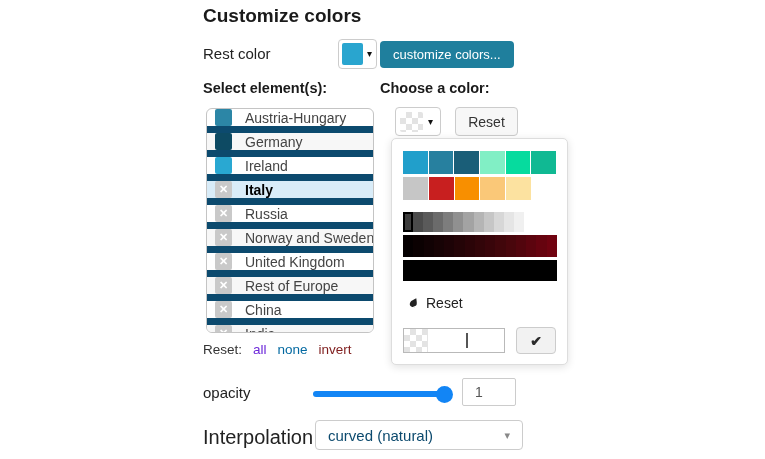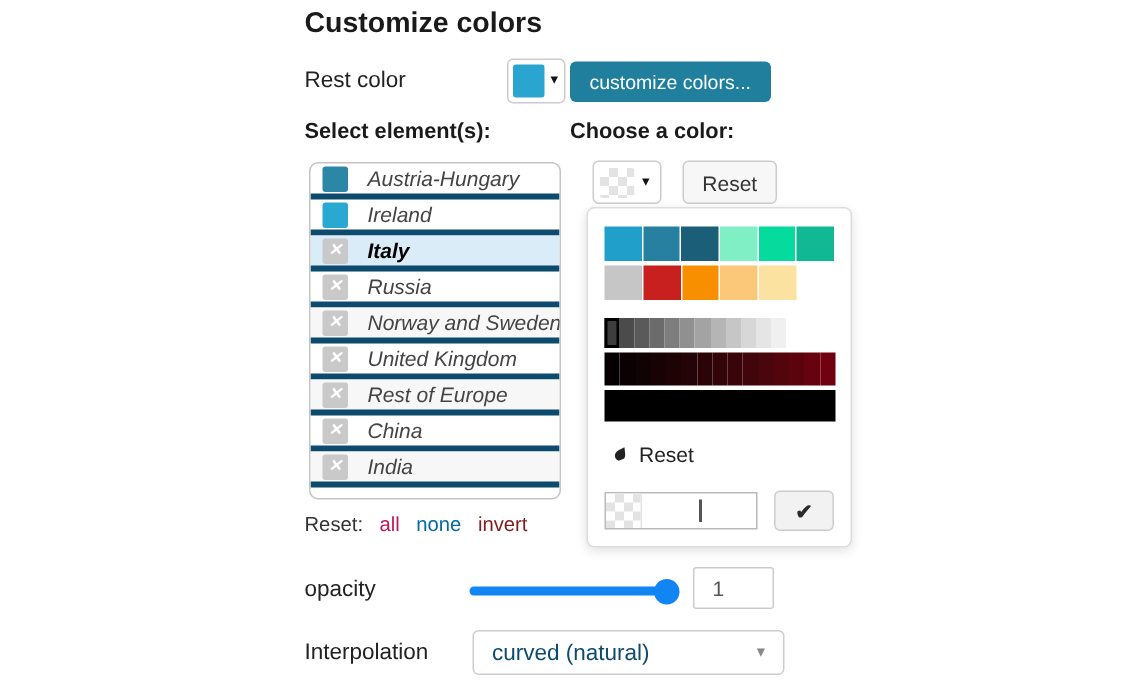--- a/index.html
+++ b/index.html
@@ -24,21 +24,21 @@
 
   
   .colhead { font-size:14.5px; font-weight:bold; color:#1a1a1a; }
   #head-elements { left:203px; top:80px; }
   #head-color { left:380px; top:80px; }
 
   
   #element-list { left:206px; top:108px; width:168px; height:225px; background:#fff;
     border:1px solid #c4c4c4; border-radius:6px; overflow:hidden; }
   .lrow { display:flex; align-items:center; height:24px; padding:0 8px;
-    border-bottom:4px solid #0c4a6e; cursor:pointer;font-style:italic; }
+    border-bottom:7px solid #0c4a6e; cursor:pointer; }
   .lrow.striped { background:#f7f7f7; }
   .lrow.selected { background:#d9ecf8; }
   .lrow .sw { width:17px; height:17px; border-radius:2px; margin-right:13px; flex:0 0 auto;
     display:flex; align-items:center; justify-content:center; }
   .lrow .sw.xsw { background:#c9c9c9; color:#fff; font-size:11px; font-weight:bold; line-height:1; }
   .lrow .lbl { font-size:14px; color:#444; white-space:nowrap; }
   .lrow.selected .lbl { font-weight:bold; color:#000; }
 
   
   #select-links { left:203px; top:342px; font-size:13.5px; display:flex; gap:11px; }
@@ -86,21 +86,21 @@
   
   #opacity-label { left:203px; top:384px; font-size:15px; }
   #opacity-slider { left:313px; top:386px; width:137px; height:16px; cursor:pointer; }
   #opacity-slider .track { position:absolute; left:0; right:0; top:5px; height:6px; border-radius:3px; }
   #opacity-slider .thumb { position:absolute; right:-3px; top:0; width:17px; height:17px; border-radius:50%; }
   #opacity-input { left:462px; top:378px; width:54px; height:28px; border:1px solid #ccc;
     border-radius:2px; padding-left:12px; font-size:14px; color:#555;
     font-family:"Liberation Sans",sans-serif; }
 
   
-  #interp-label { left:203px; top:426px; font-size:15px; }
+  #interp-label { left:203px; top:426px; font-size:20px; }
   #interp-select { left:315px; top:420px; width:208px; height:30px; background:#fff;
     border:1px solid #ccc; border-radius:4px; display:flex; align-items:center;
     padding:0 12px; cursor:pointer; }
   #interp-select .val { flex:1; font-size:15px; color:#0c4a6e; }
   #interp-select .arr { font-size:11px; color:#888; line-height:1; }
 </style>
 </head>
 <body>
 
 <div id="screen">
@@ -115,20 +115,24 @@
   <button id="customize-colors-btn" class="abs" style="background: rgb(31, 127, 157);">customize colors...</button>
 
   <div id="head-elements" class="abs colhead">Select element(s):</div>
   <div id="head-color" class="abs colhead">Choose a color:</div>
 
   <div id="element-list" class="abs">
       <div class="lrow">
         <span class="sw" style="background: rgb(44, 134, 166);"></span>
         <span class="lbl">Austria-Hungary</span>
       </div>
+      <div class="lrow striped">
+        <span class="sw" style="background: rgb(13, 74, 99);"></span>
+        <span class="lbl">Germany</span>
+      </div>
       <div class="lrow">
         <span class="sw" style="background: rgb(41, 168, 210);"></span>
         <span class="lbl">Ireland</span>
       </div>
       <div class="lrow selected">
         <span class="sw xsw">✕</span>
         <span class="lbl">Italy</span>
       </div>
       <div class="lrow">
         <span class="sw xsw">✕</span>
@@ -151,21 +155,21 @@
         <span class="lbl">China</span>
       </div>
       <div class="lrow striped">
         <span class="sw xsw">✕</span>
         <span class="lbl">India</span>
       </div>
     </div>
 
   <div id="select-links" class="abs">
     <span class="cap">Reset:</span>
-    <a style="color: #be185d;">all</a>
+    <a style="color: #6d28d9;">all</a>
     <a style="color: #0369a1;">none</a>
     <a style="color: #7f1d1d;">invert</a>
   </div>
 
   <div id="trans-dd" class="abs">
     <span class="chk checker"></span>
     <span class="arr">▾</span>
   </div>
   <button id="reset-btn" class="abs">Reset</button>
 

